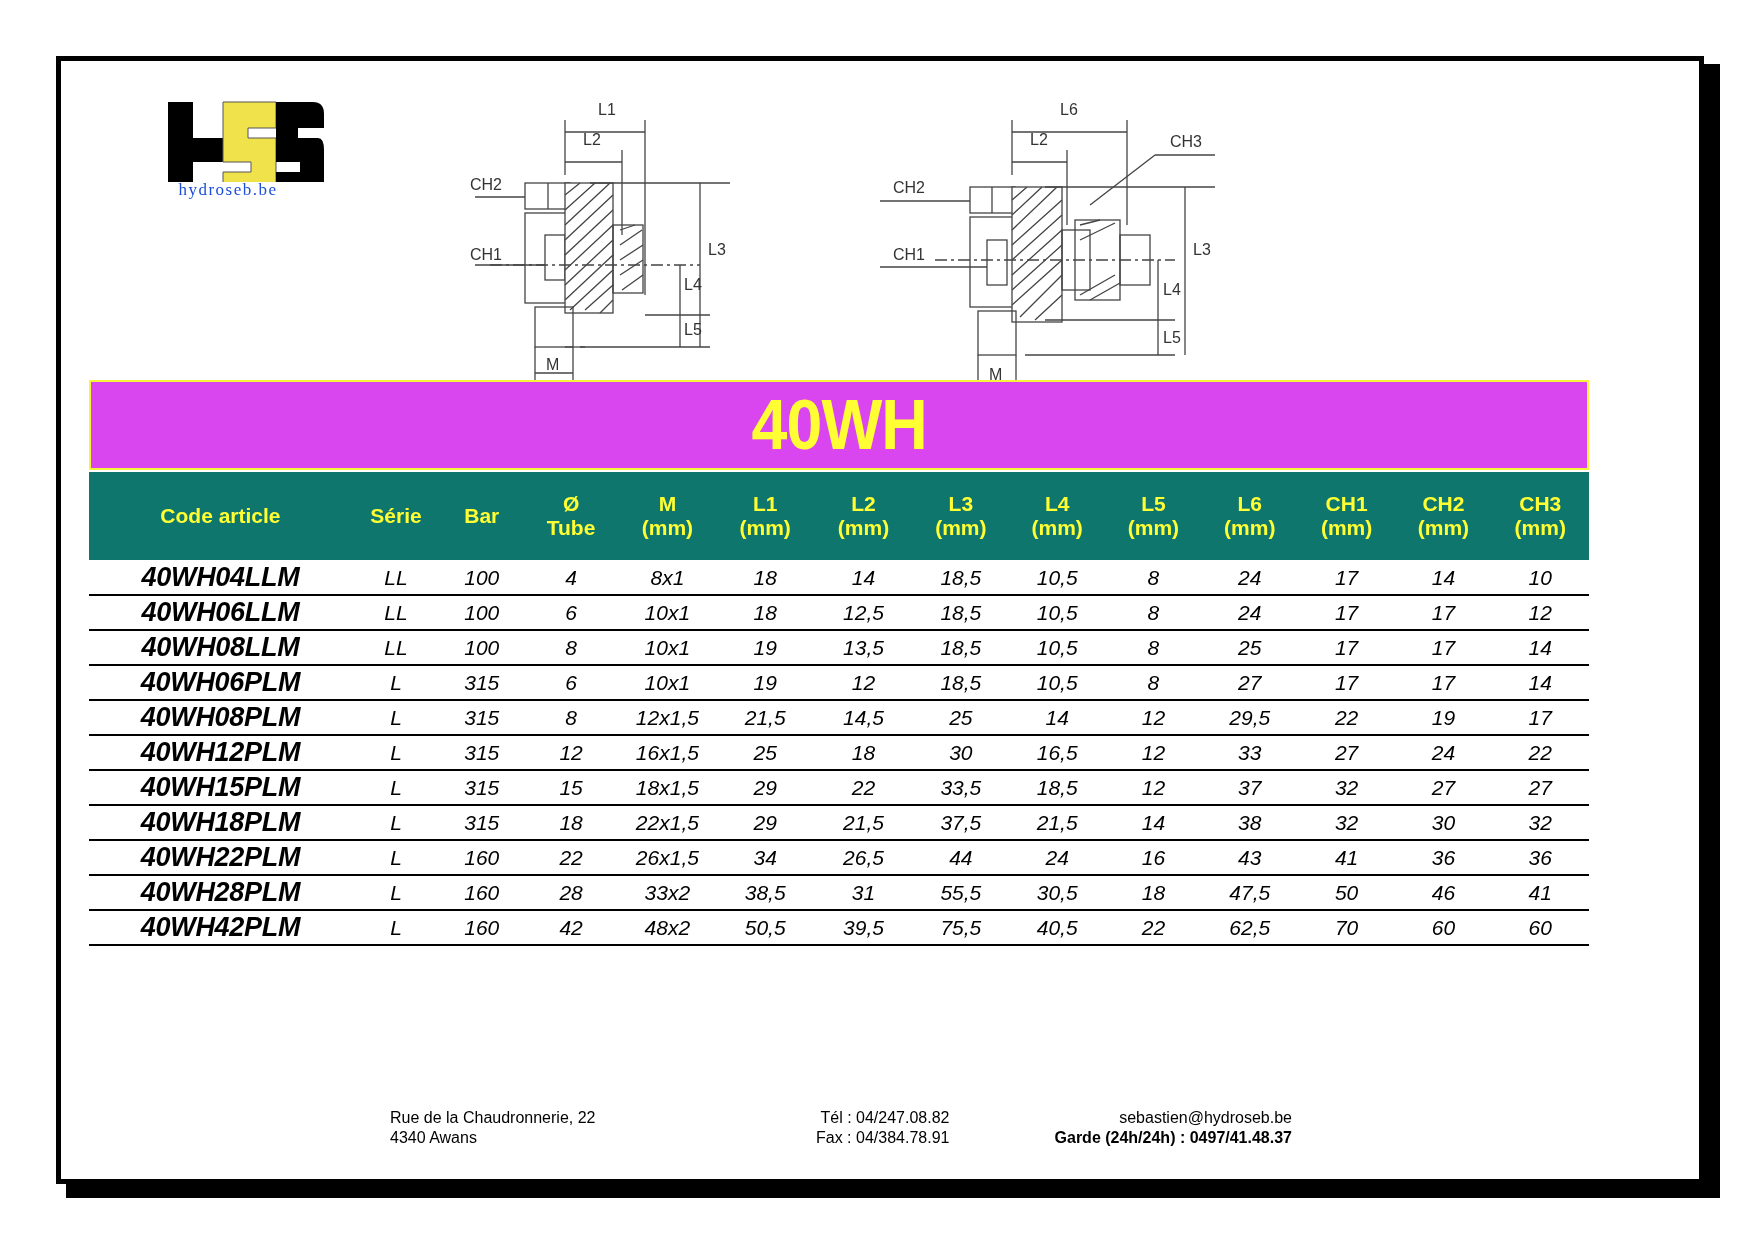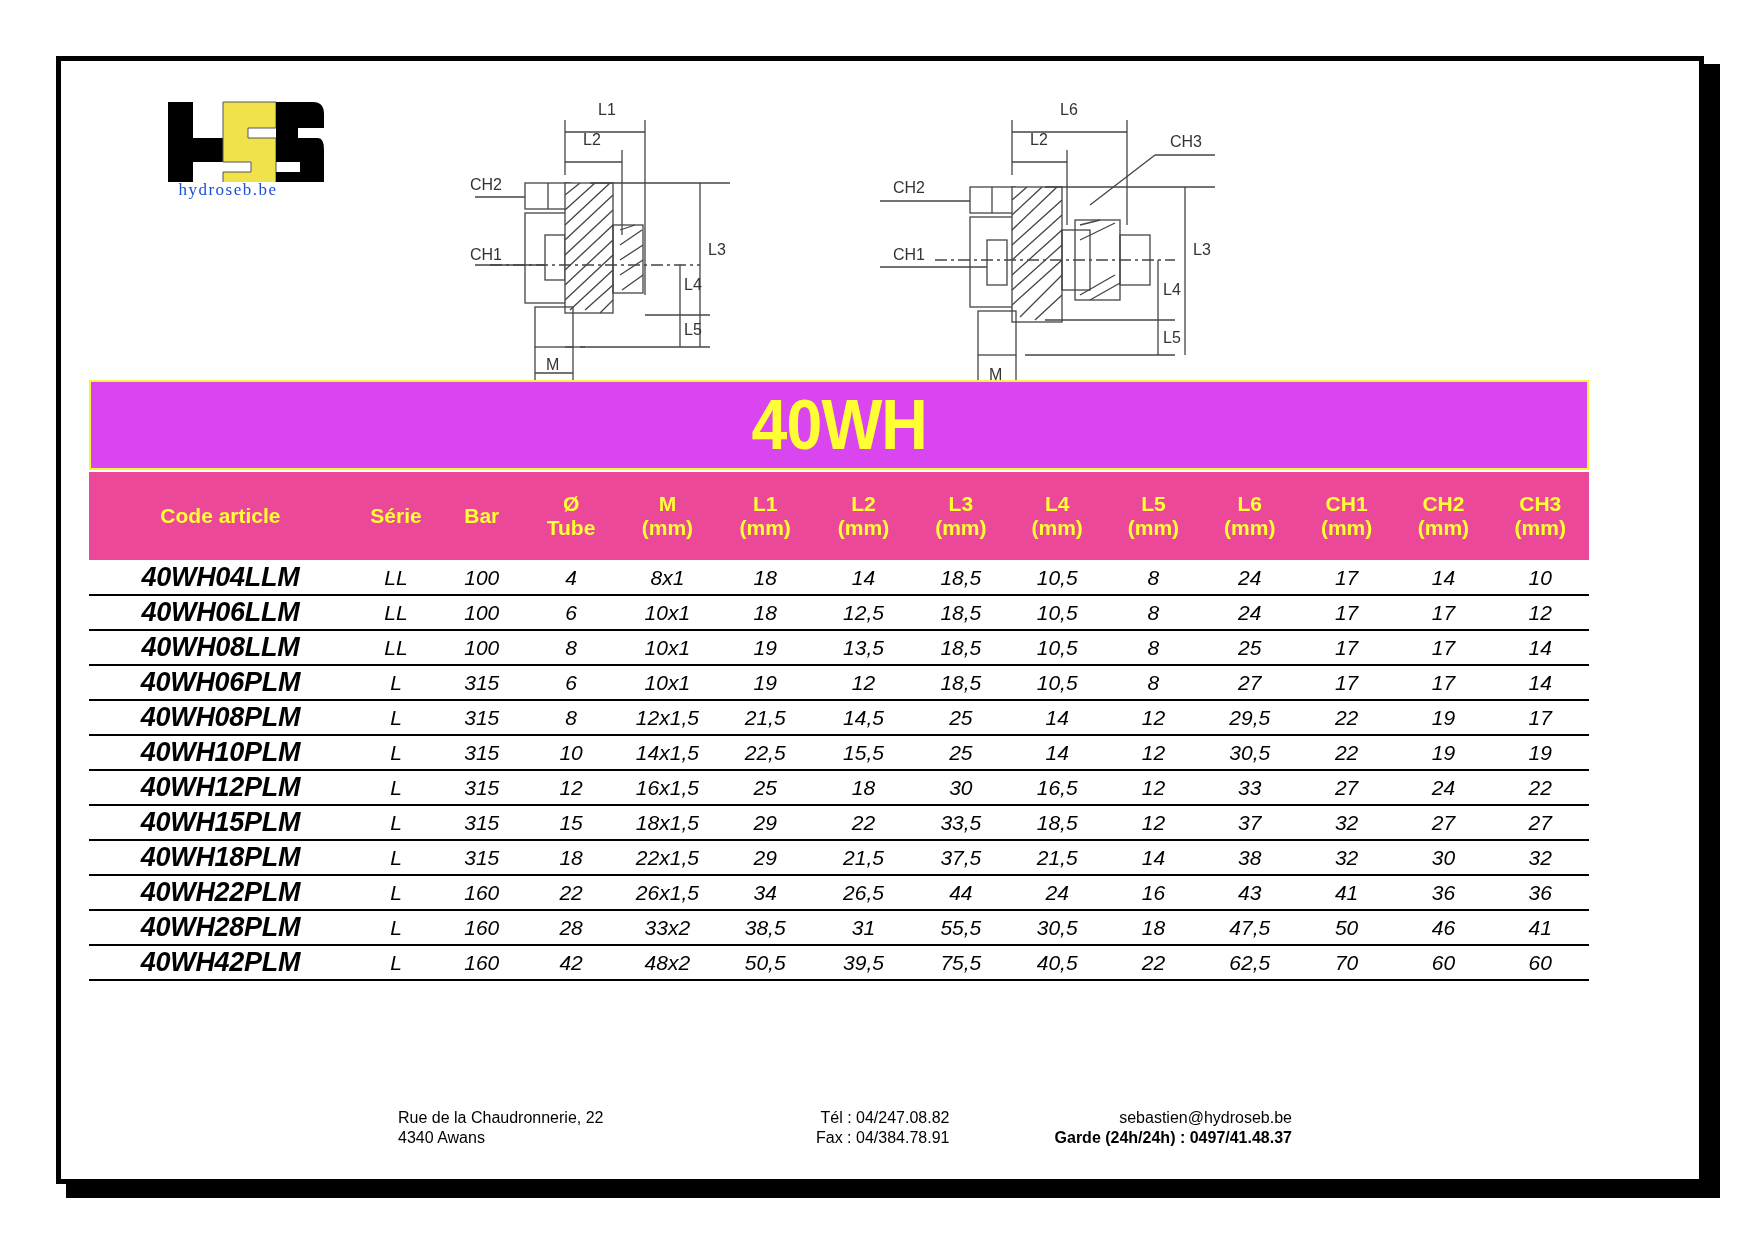--- a/index.html
+++ b/index.html
@@ -17,31 +17,31 @@
     .diagram { position: absolute; }
     .diagram svg { display: block; }
     .diagram text { font-family: "Liberation Sans Narrow", "Liberation Sans", sans-serif; font-size: 16px; fill: #333; }
 
     
     .title-bar { position: absolute; left: 89px; top: 380px; width: 1500px; height: 90px; background: #d946ef; border: 2px solid #f5f53a; box-sizing: border-box; display: flex; align-items: center; justify-content: center; }
     .title-bar span { color: #ffff33; font-weight: bold; font-size: 70px; letter-spacing: -1px; font-family: "Liberation Sans", sans-serif; transform: scaleX(0.92); display: inline-block; }
 
     
     .spec-table { position: absolute; left: 89px; top: 472px; width: 1500px; border-collapse: collapse; table-layout: fixed; }
-    .spec-table thead tr { background: #ec4899; height: 88px; }
+    .spec-table thead tr { background: #0f766e; height: 88px; }
     .spec-table th { color: #ffff33; font-weight: bold; font-size: 21px; line-height: 24px; text-align: center; vertical-align: middle; padding: 0; }
     .spec-table th .h2 { display: block; }
     .spec-table tbody tr { height: 35px; font-style: italic; }
     .spec-table td { font-size: 21px; text-align: center; color: #000; padding: 0; border-bottom: 2px solid #000; vertical-align: middle; line-height: 31px; }
     .spec-table td.code { font-weight: bold; font-size: 27px; letter-spacing: -0.3px; }
 
     
     .footer { position: absolute; top: 1108px; font-size: 16px; color: #000; line-height: 20px; }
     .footer div { white-space: nowrap; }
-    .f-left { left: 398px; }
+    .f-left { left: 390px; }
     .f-mid { left: 816px; text-align: right; }
     .f-right { left: 1020px; width: 272px; text-align: right; }
     .bold { font-weight: bold; }
   </style>
 </head>
 <body>
 
 <div class="shadow"></div>
 <div class="sheet"></div>
 
@@ -267,36 +267,20 @@
         <td>14,5</td>
         <td>25</td>
         <td>14</td>
         <td>12</td>
         <td>29,5</td>
         <td>22</td>
         <td>19</td>
         <td>17</td>
       </tr>
       <tr>
-        <td class="code">40WH10PLM</td>
-        <td>L</td>
-        <td>315</td>
-        <td>10</td>
-        <td>14x1,5</td>
-        <td>22,5</td>
-        <td>15,5</td>
-        <td>25</td>
-        <td>14</td>
-        <td>12</td>
-        <td>30,5</td>
-        <td>22</td>
-        <td>19</td>
-        <td>19</td>
-      </tr>
-      <tr>
         <td class="code">40WH12PLM</td>
         <td>L</td>
         <td>315</td>
         <td>12</td>
         <td>16x1,5</td>
         <td>25</td>
         <td>18</td>
         <td>30</td>
         <td>16,5</td>
         <td>12</td>

